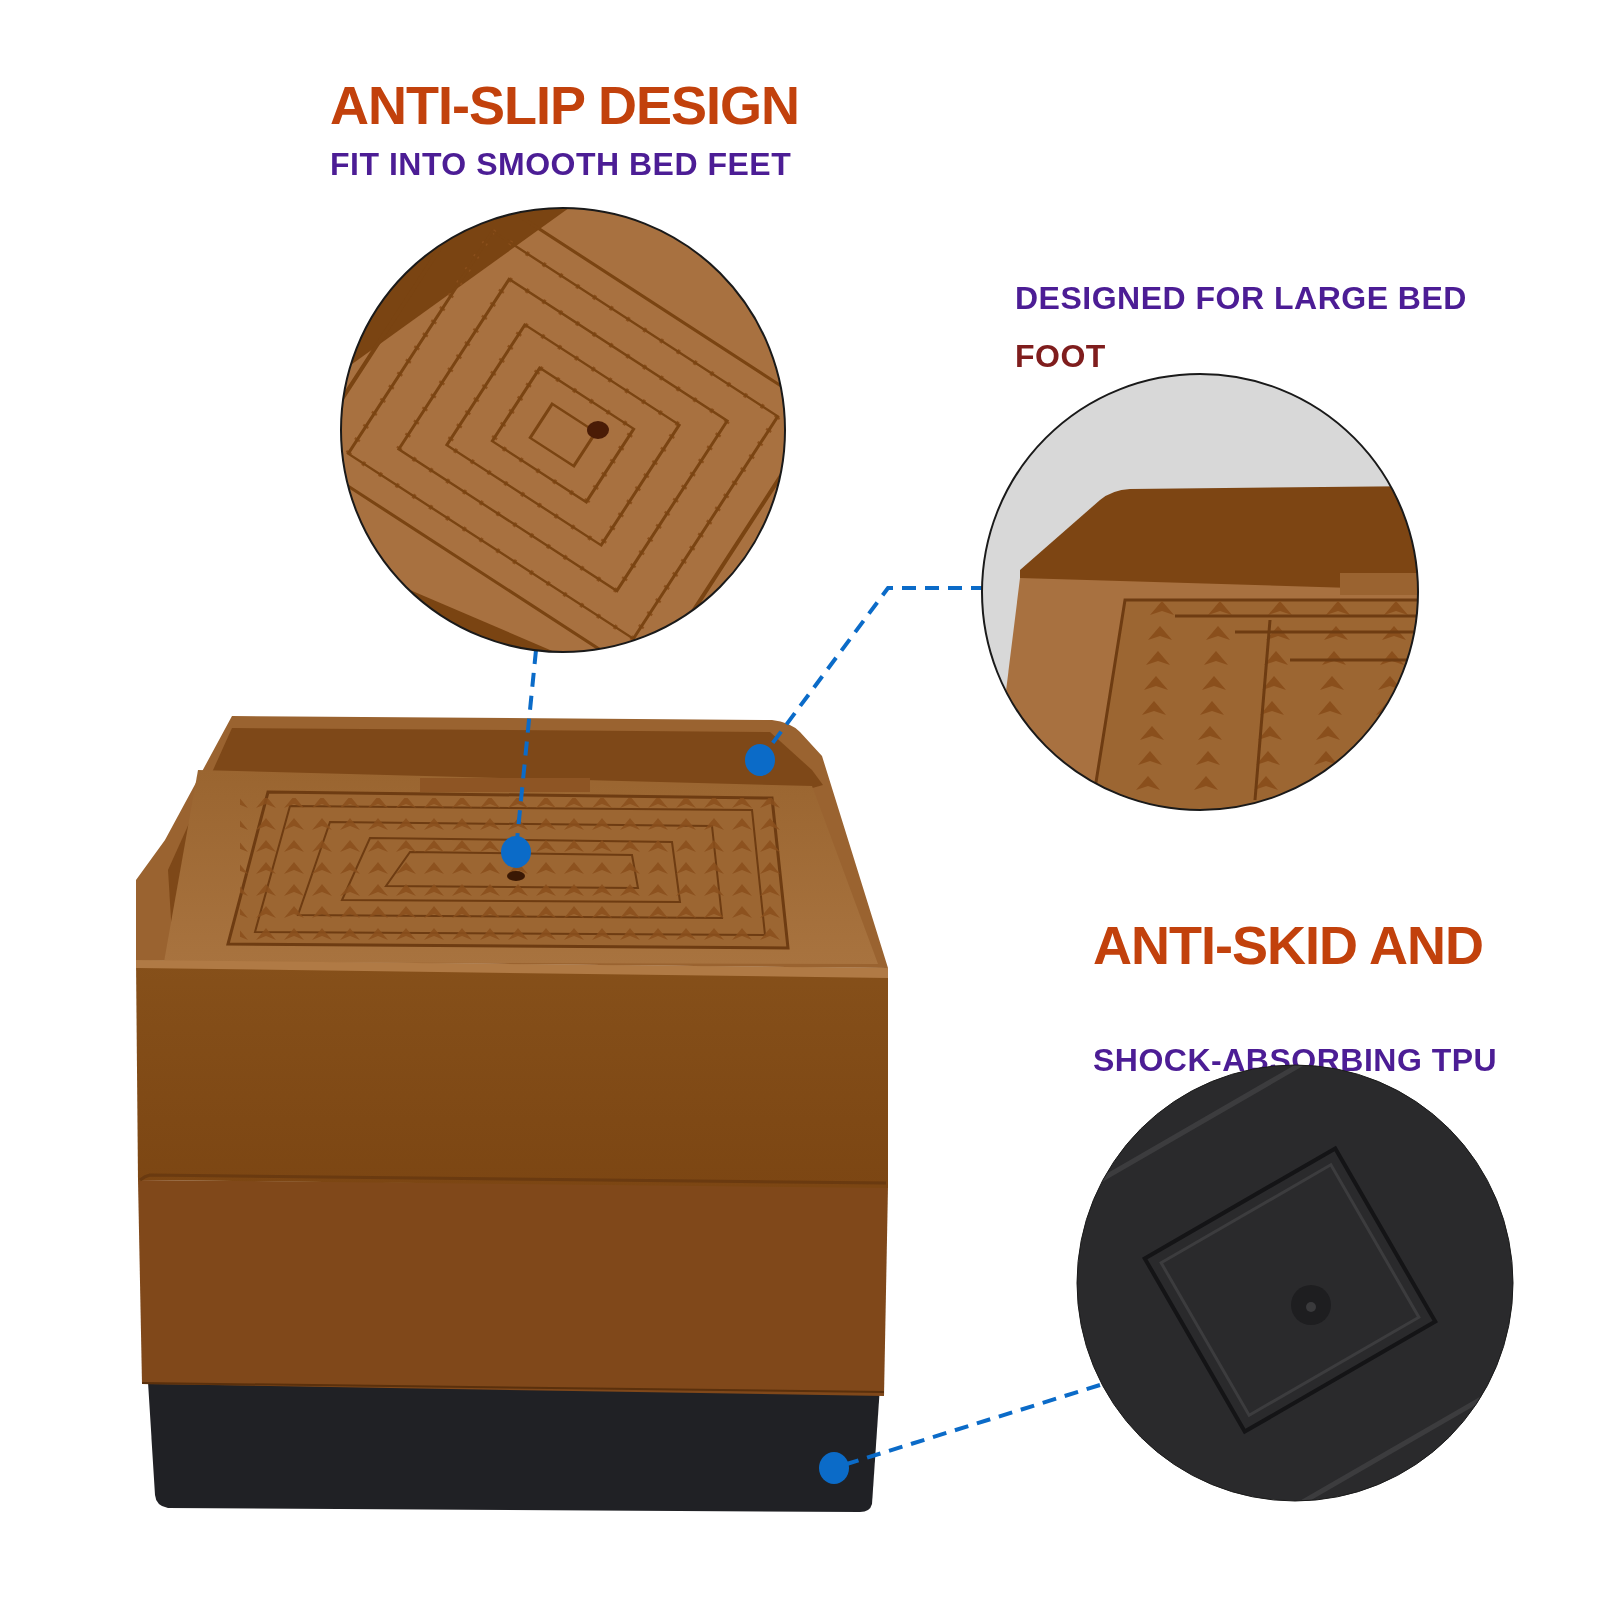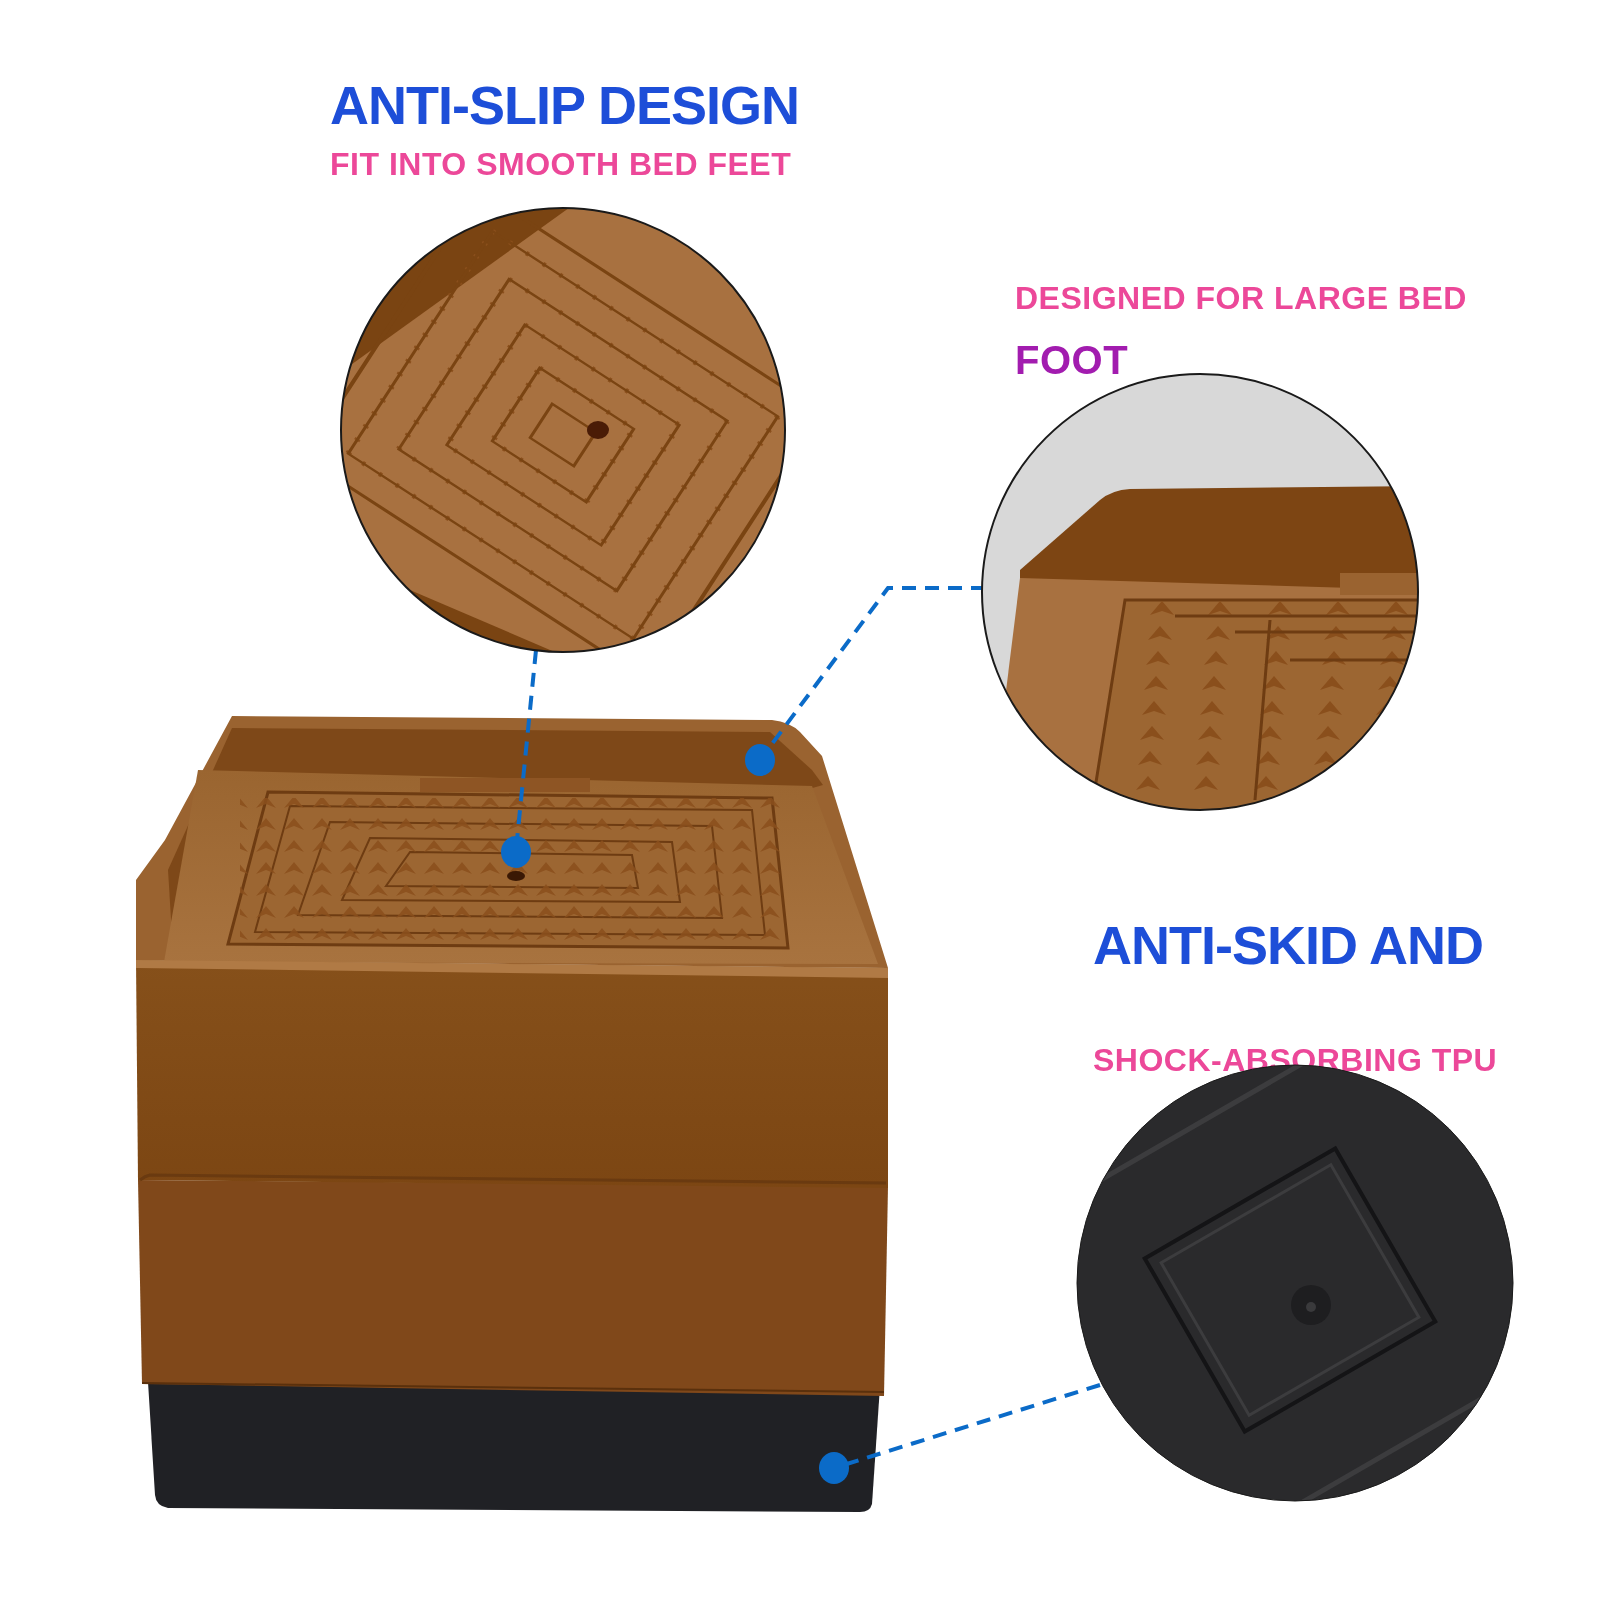--- a/index.html
+++ b/index.html
@@ -1,20 +1,20 @@
 <!DOCTYPE html>
 <html><head>
   <meta charset="utf-8">
   <style>
     html, body { margin: 0; padding: 0; background: #ffffff; }
     body { width: 1600px; height: 1600px; position: relative; overflow: hidden; font-family: "Liberation Sans", "DejaVu Sans", sans-serif; }
     .canvas { position: absolute; left: 0; top: 0; width: 1600px; height: 1600px; }
-    .title { position: absolute; font-weight: 700; color: #1d4ed8; font-size: 54px; letter-spacing: -1px; line-height: 1; font-family: "Liberation Sans", sans-serif; }
-    .sub { position: absolute; font-weight: 700; color: #ec4899; font-size: 32px; letter-spacing: 0.5px; line-height: 1; font-family: "Liberation Sans", sans-serif; }
-    .sub2 { position: absolute; font-weight: 700; color: #a21caf; font-size: 40px; letter-spacing: 0.5px; line-height: 1; font-family: "Liberation Sans", sans-serif; }
+    .title { position: absolute; font-weight: 700; color: #c2410c; font-size: 54px; letter-spacing: -1px; line-height: 1; font-family: "Liberation Sans", sans-serif; }
+    .sub { position: absolute; font-weight: 700; color: #4c1d95; font-size: 32px; letter-spacing: 0.5px; line-height: 1; font-family: "Liberation Sans", sans-serif; }
+    .sub2 { position: absolute; font-weight: 700; color: #7f1d1d; font-size: 32px; letter-spacing: 0.5px; line-height: 1; font-family: "Liberation Sans", sans-serif; }
     svg { position: absolute; left: 0; top: 0; }
   </style>
 </head>
 <body>
 
 <div class="canvas">
 
   <div class="title" style="left:330px; top:78px;">ANTI-SLIP DESIGN</div>
   <div class="sub" style="left:330px; top:148px;">FIT INTO SMOOTH BED FEET</div>
 

